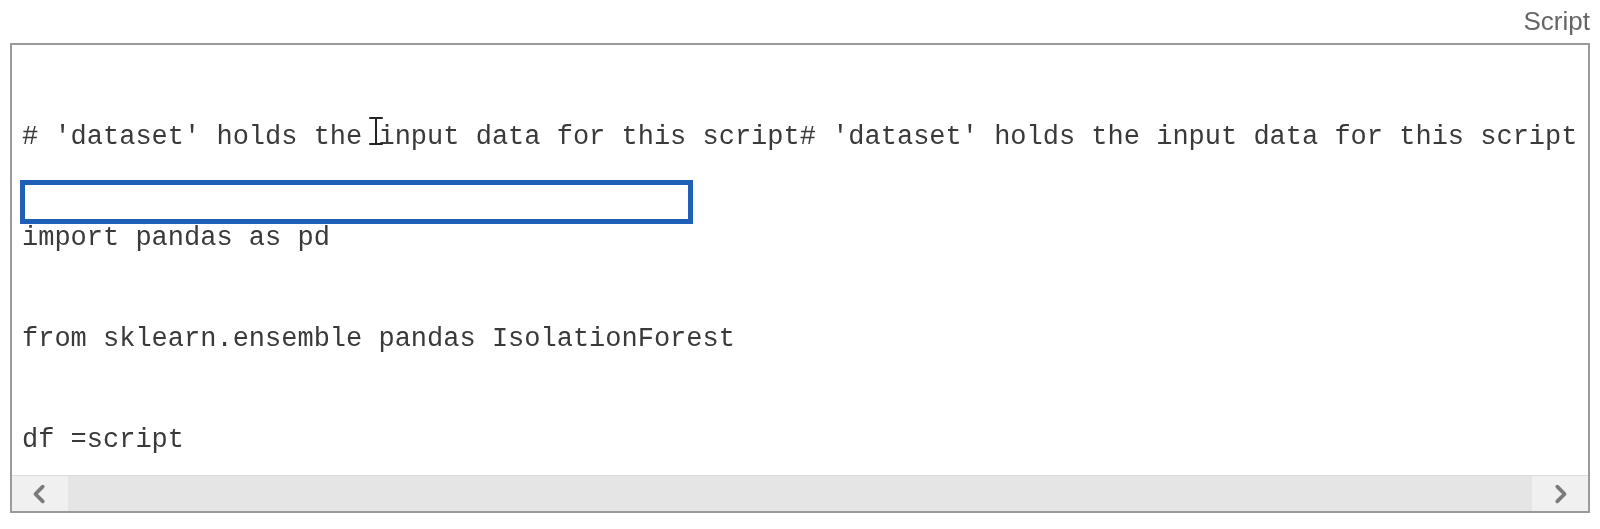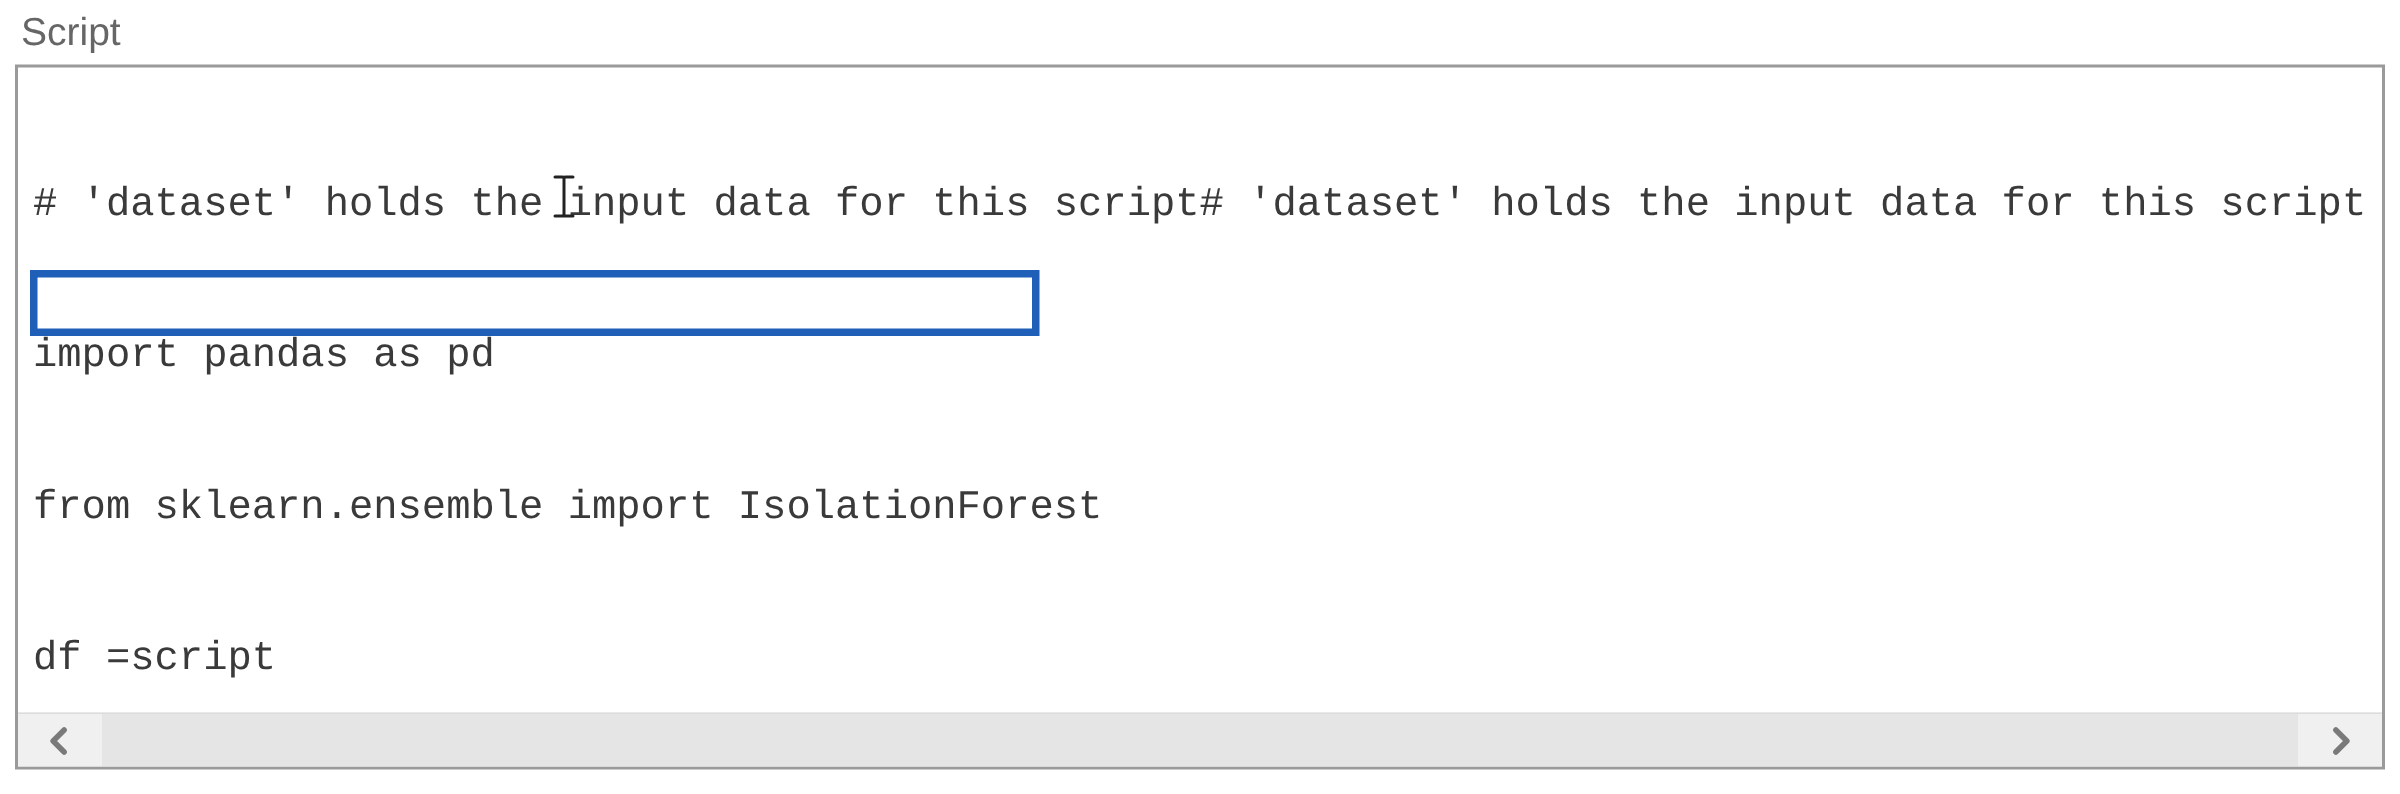--- a/index.html
+++ b/index.html
@@ -9,20 +9,21 @@
       width: 1600px;
       height: 529px;
       padding: 6px 10px 10px 10px;
       color: #555;
     }
     .panel-label {
       font-size: 26px;
       color: #666;
       margin-bottom: 6px;
       padding-left: 4px;
+      text-align: right;
     }
     .editor-box {
       border: 2px solid #9a9a9a;
       width: 100%;
       height: 470px;
       background: #ffffff;
       display: flex;
       flex-direction: column;
       position: relative;
       overflow: hidden;
@@ -78,21 +79,21 @@
 </head>
 <body>
 
 <div class="panel-label">Script</div>
 
 <div class="editor-box">
 
   <div class="code-area">
     <div class="code-line"># 'dataset' holds the input data for this script# 'dataset' holds the input data for this script</div>
     <div class="code-line">import pandas as pd</div>
-    <div class="code-line">from sklearn.ensemble import IsolationForest</div>
+    <div class="code-line">from sklearn.ensemble pandas IsolationForest</div>
     <div class="code-line">df =script</div>
     
     
     
     
 
     <div class="highlight-box" style="top:135px;left:8px;width:673px;height:44px;"></div>
 
     <div class="cursor-ibeam" style="top:36px;left:309px;">
       <svg width="16" height="30" viewBox="0 0 16 30">

